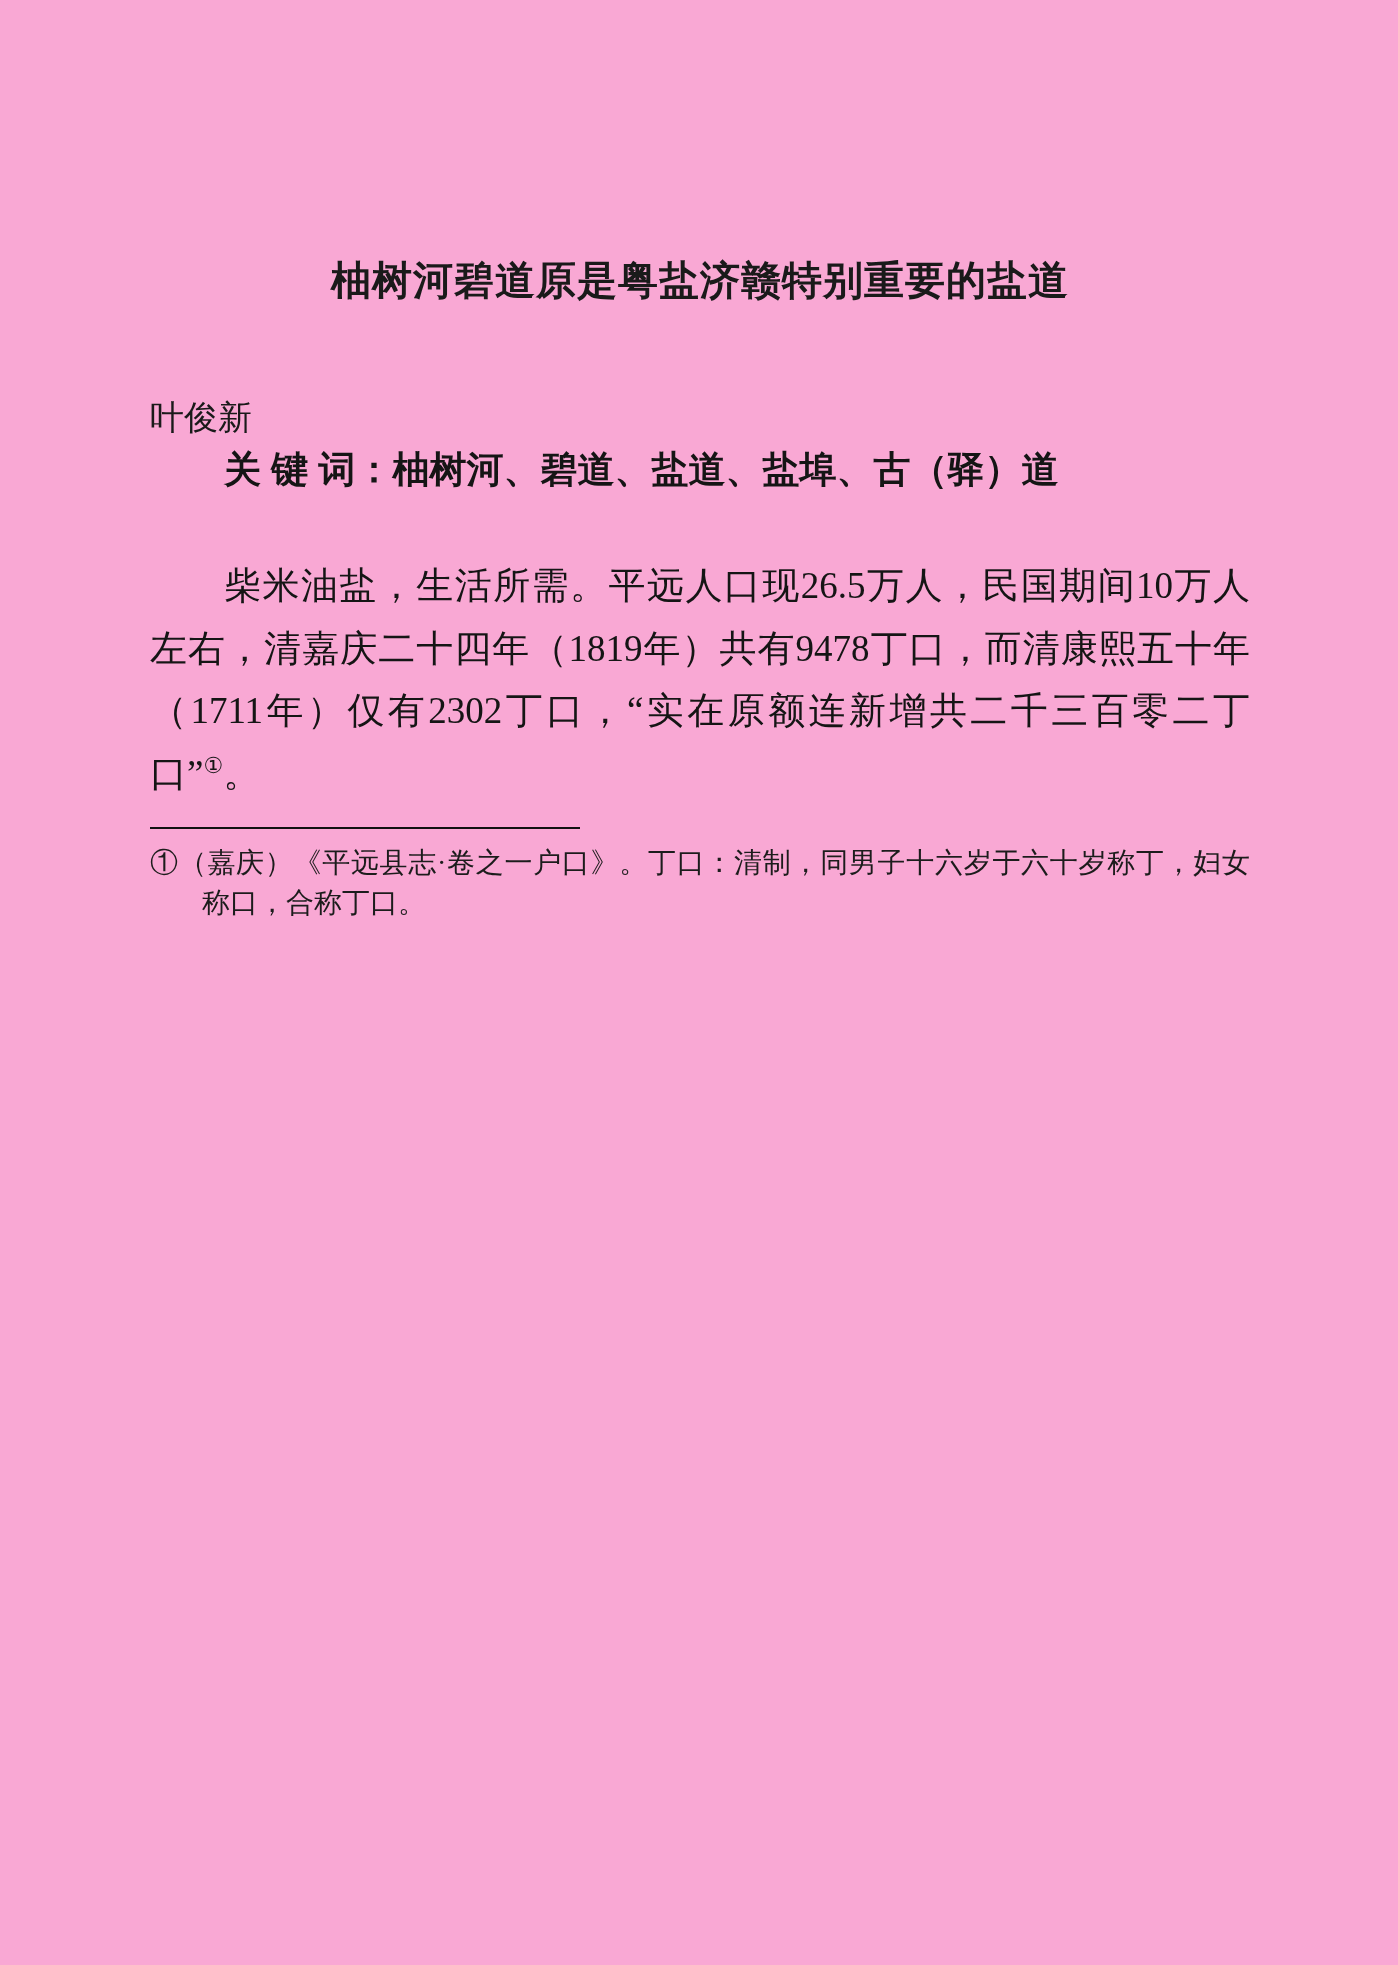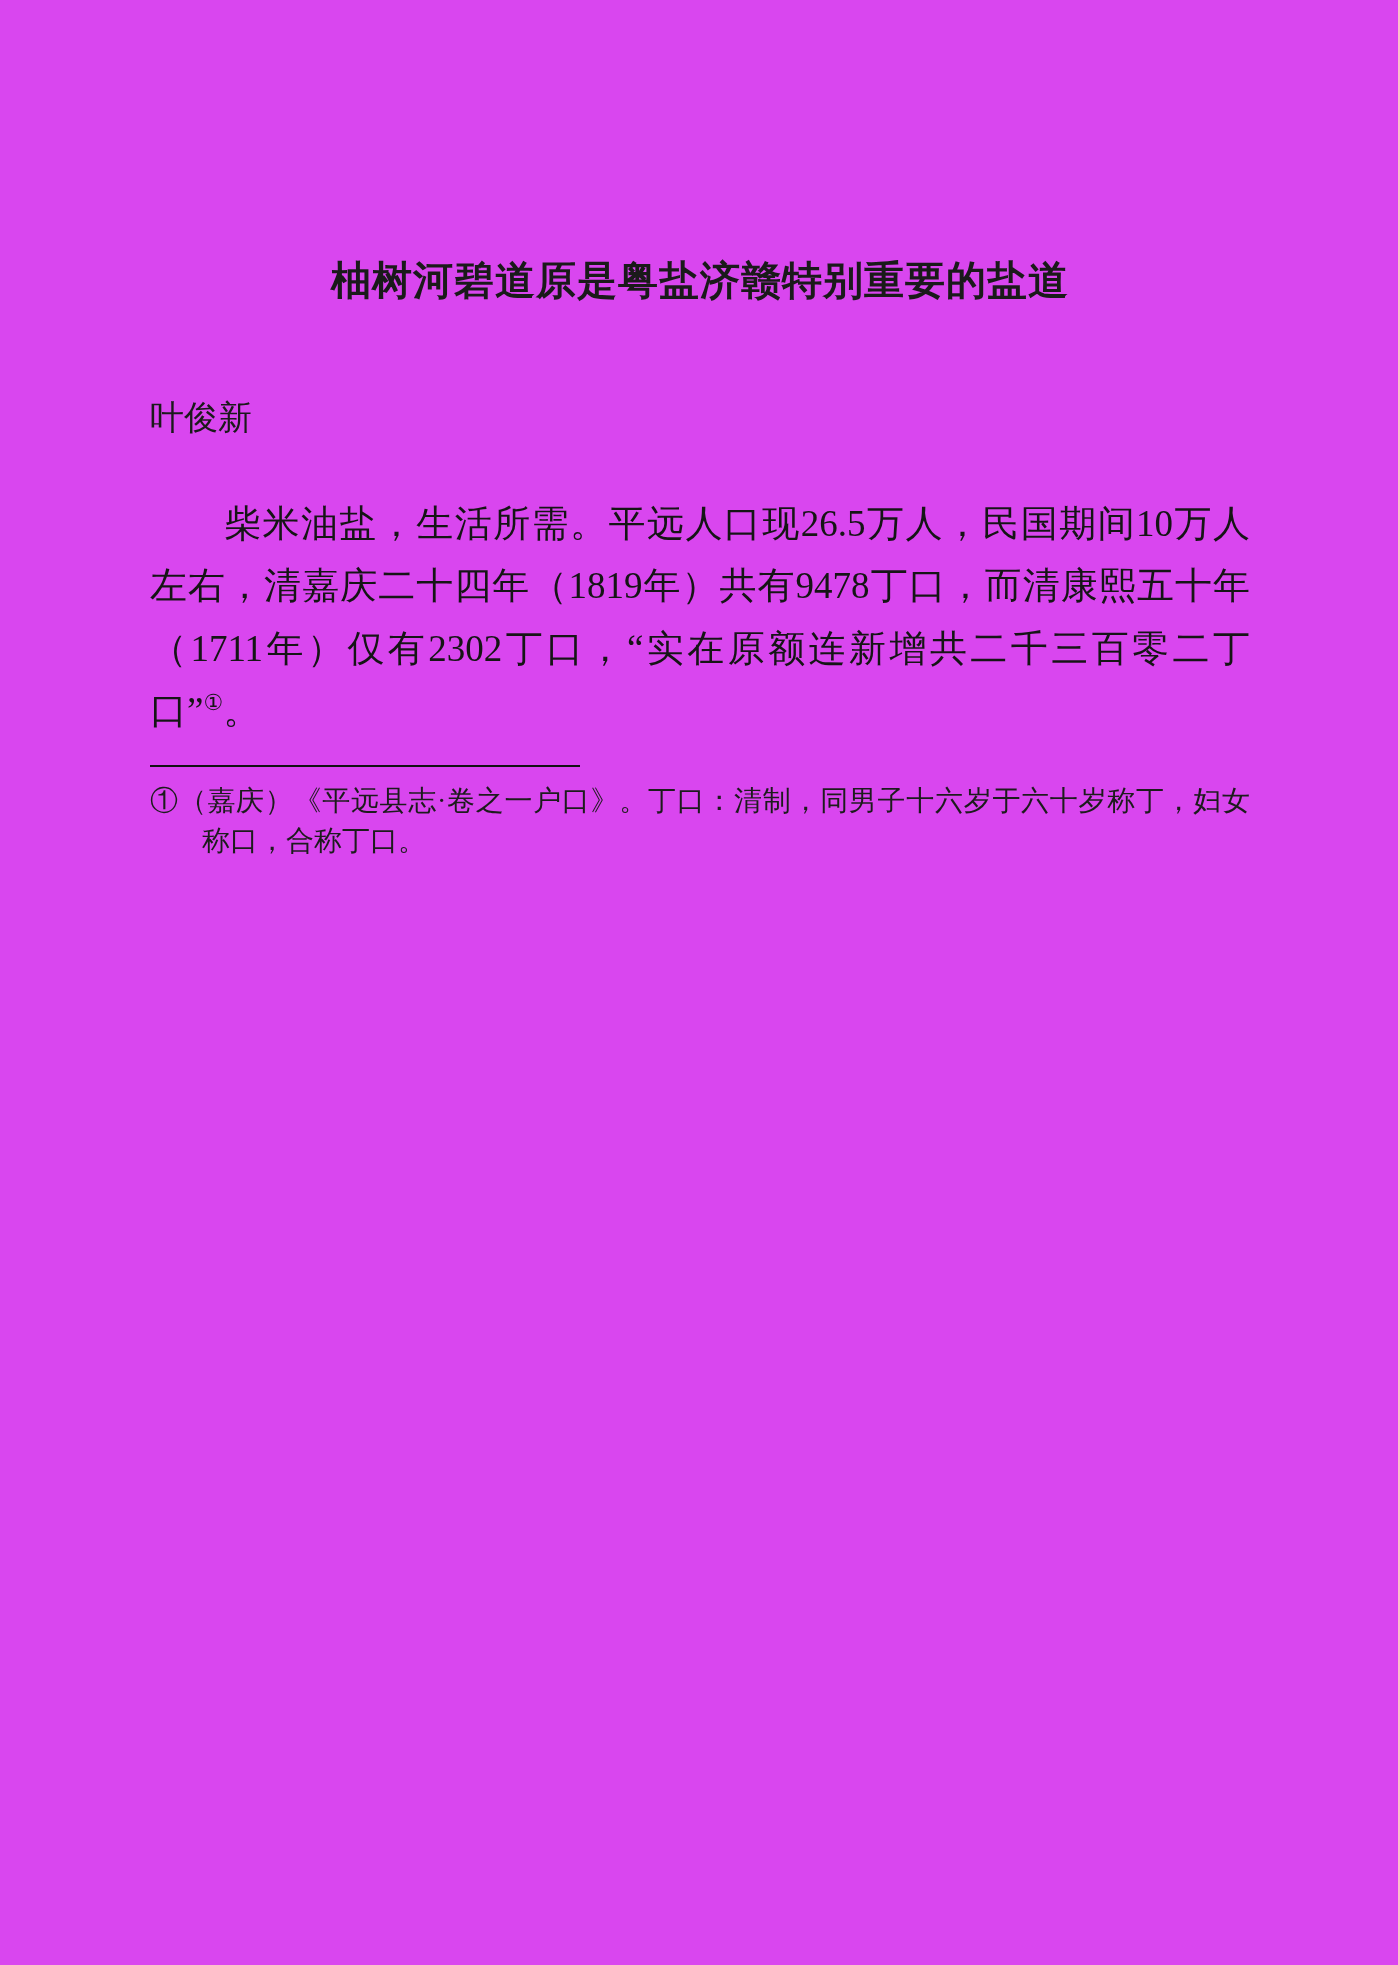--- a/index.html
+++ b/index.html
@@ -1,21 +1,21 @@
 <!DOCTYPE html>
 <html><head>
 <meta charset="utf-8">
 <style>
   * { box-sizing: border-box; }
   html, body { margin: 0; padding: 0; background: #ffffff; }
   .page {
     position: relative;
     width: 1398px;
     height: 1965px;
-    background: #d946ef;
+    background: #f9a8d4;
     font-family: "Liberation Serif", "DejaVu Serif", serif;
     color: #141414;
     overflow: hidden;
   }
   .content {
     position: absolute;
     left: 150px;
     top: 0;
     width: 1100px;
   }
@@ -79,20 +79,23 @@
 <body>
 
 <div class="page">
   <div class="content">
 
     <div class="doc-title">柚树河碧道原是粤盐济赣特别重要的盐道</div>
 
     <div class="doc-author">叶俊新</div>
 
 
+    <div class="para keywords-para">
+      <span>关 键 词：</span><span>柚树河、碧道、盐道、盐埠、古（驿）道</span>
+    </div>
 
     <div class="body-block">
 
       <div class="para">
         <span>柴米油盐，生活所需。平远人口现26.5万人，民国期间10万人左右，清嘉庆二十四年（1819年）共有9478丁口，而清康熙五十年（1711年）仅有2302丁口，“实在原额连新增共二千三百零二丁口”</span><sup class="fn-ref">①</sup><span>。</span>
       </div>
     </div>
 
     <hr class="fn-sep">
 

